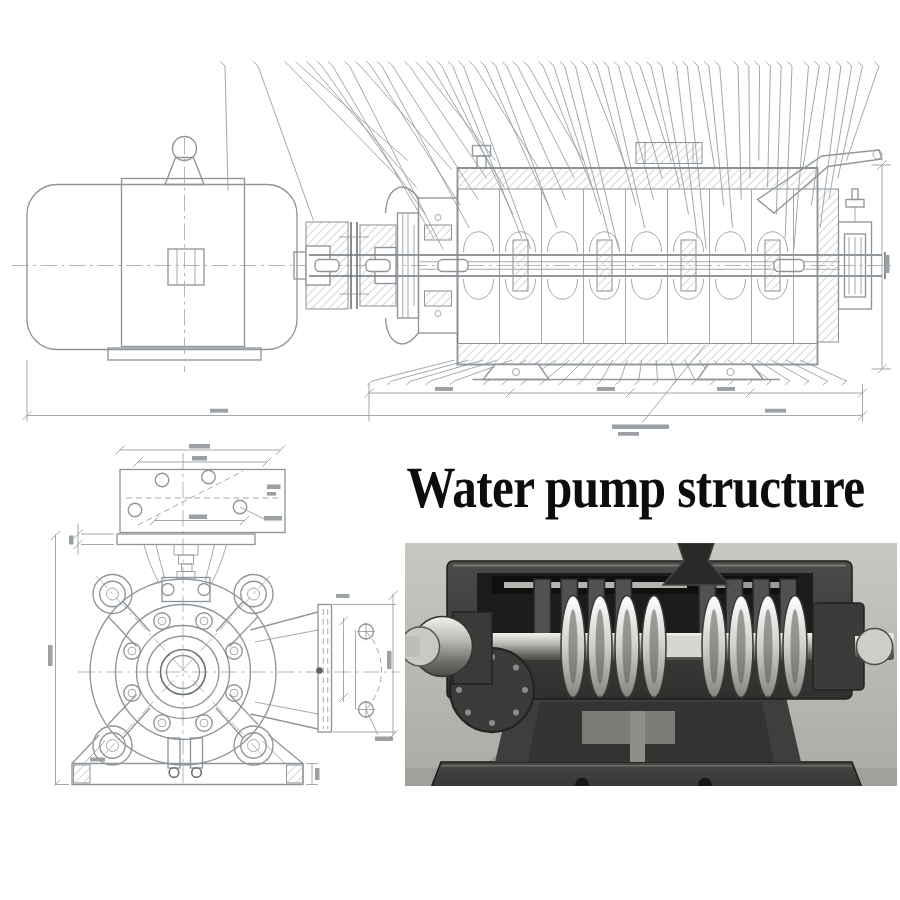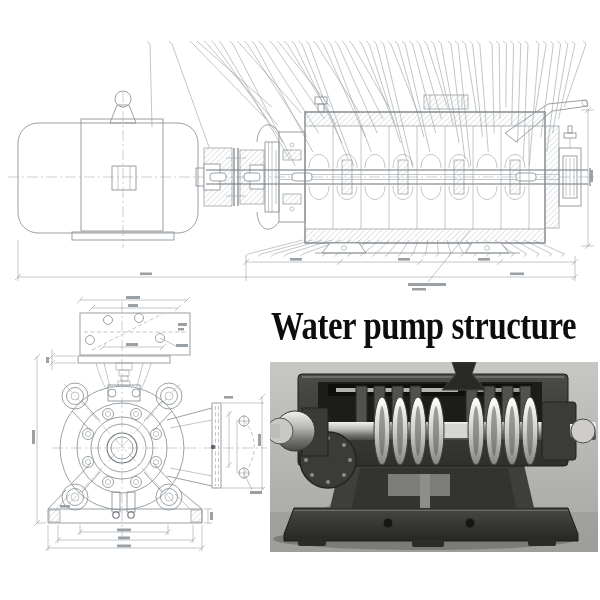--- a/index.html
+++ b/index.html
@@ -1,16 +1,16 @@
 <!DOCTYPE html>
 <html style="--background: #ffffff; --drawing-line: #8f969b; --drawing-line-dark: #6e757a; --title-text: #0d0d0d; --photo-background: #b4b4b0; --photo-pump-body: #3a3a38; --photo-metal: #d8d8d4;"><head>
 <meta charset="utf-8">
 <style>
   html,body{margin:0;padding:0;background:#fff;}
-  .canvas{position:relative;width:600px;height:600px;background:var(--background,#fff);overflow:hidden;font-family:"Liberation Serif",serif;}
+  .canvas{position:relative;width:600px;height:524px;background:var(--background,#fff);overflow:hidden;font-family:"Liberation Serif",serif;}
   svg{position:absolute;display:block;}
   
   .ln {stroke:var(--drawing-line,#8f969b);stroke-width:.9;fill:none;}
   .lnd{stroke:var(--drawing-line-dark,#6e757a);stroke-width:1.1;fill:none;}
   .lnt{stroke:var(--drawing-line,#8f969b);stroke-width:.55;fill:none;}
   .cl {stroke:#a9aeb2;stroke-width:.6;stroke-dasharray:11 3 2 3;fill:none;}
   .dsh{stroke:var(--drawing-line,#8f969b);stroke-width:.55;stroke-dasharray:4 2.5;fill:none;}
   .hz {fill:url(#hat);stroke:var(--drawing-line,#8f969b);stroke-width:.7;}
   .hz2{fill:url(#hat2);stroke:var(--drawing-line,#8f969b);stroke-width:.7;}
   .tt {fill:#9aa0a4;}

